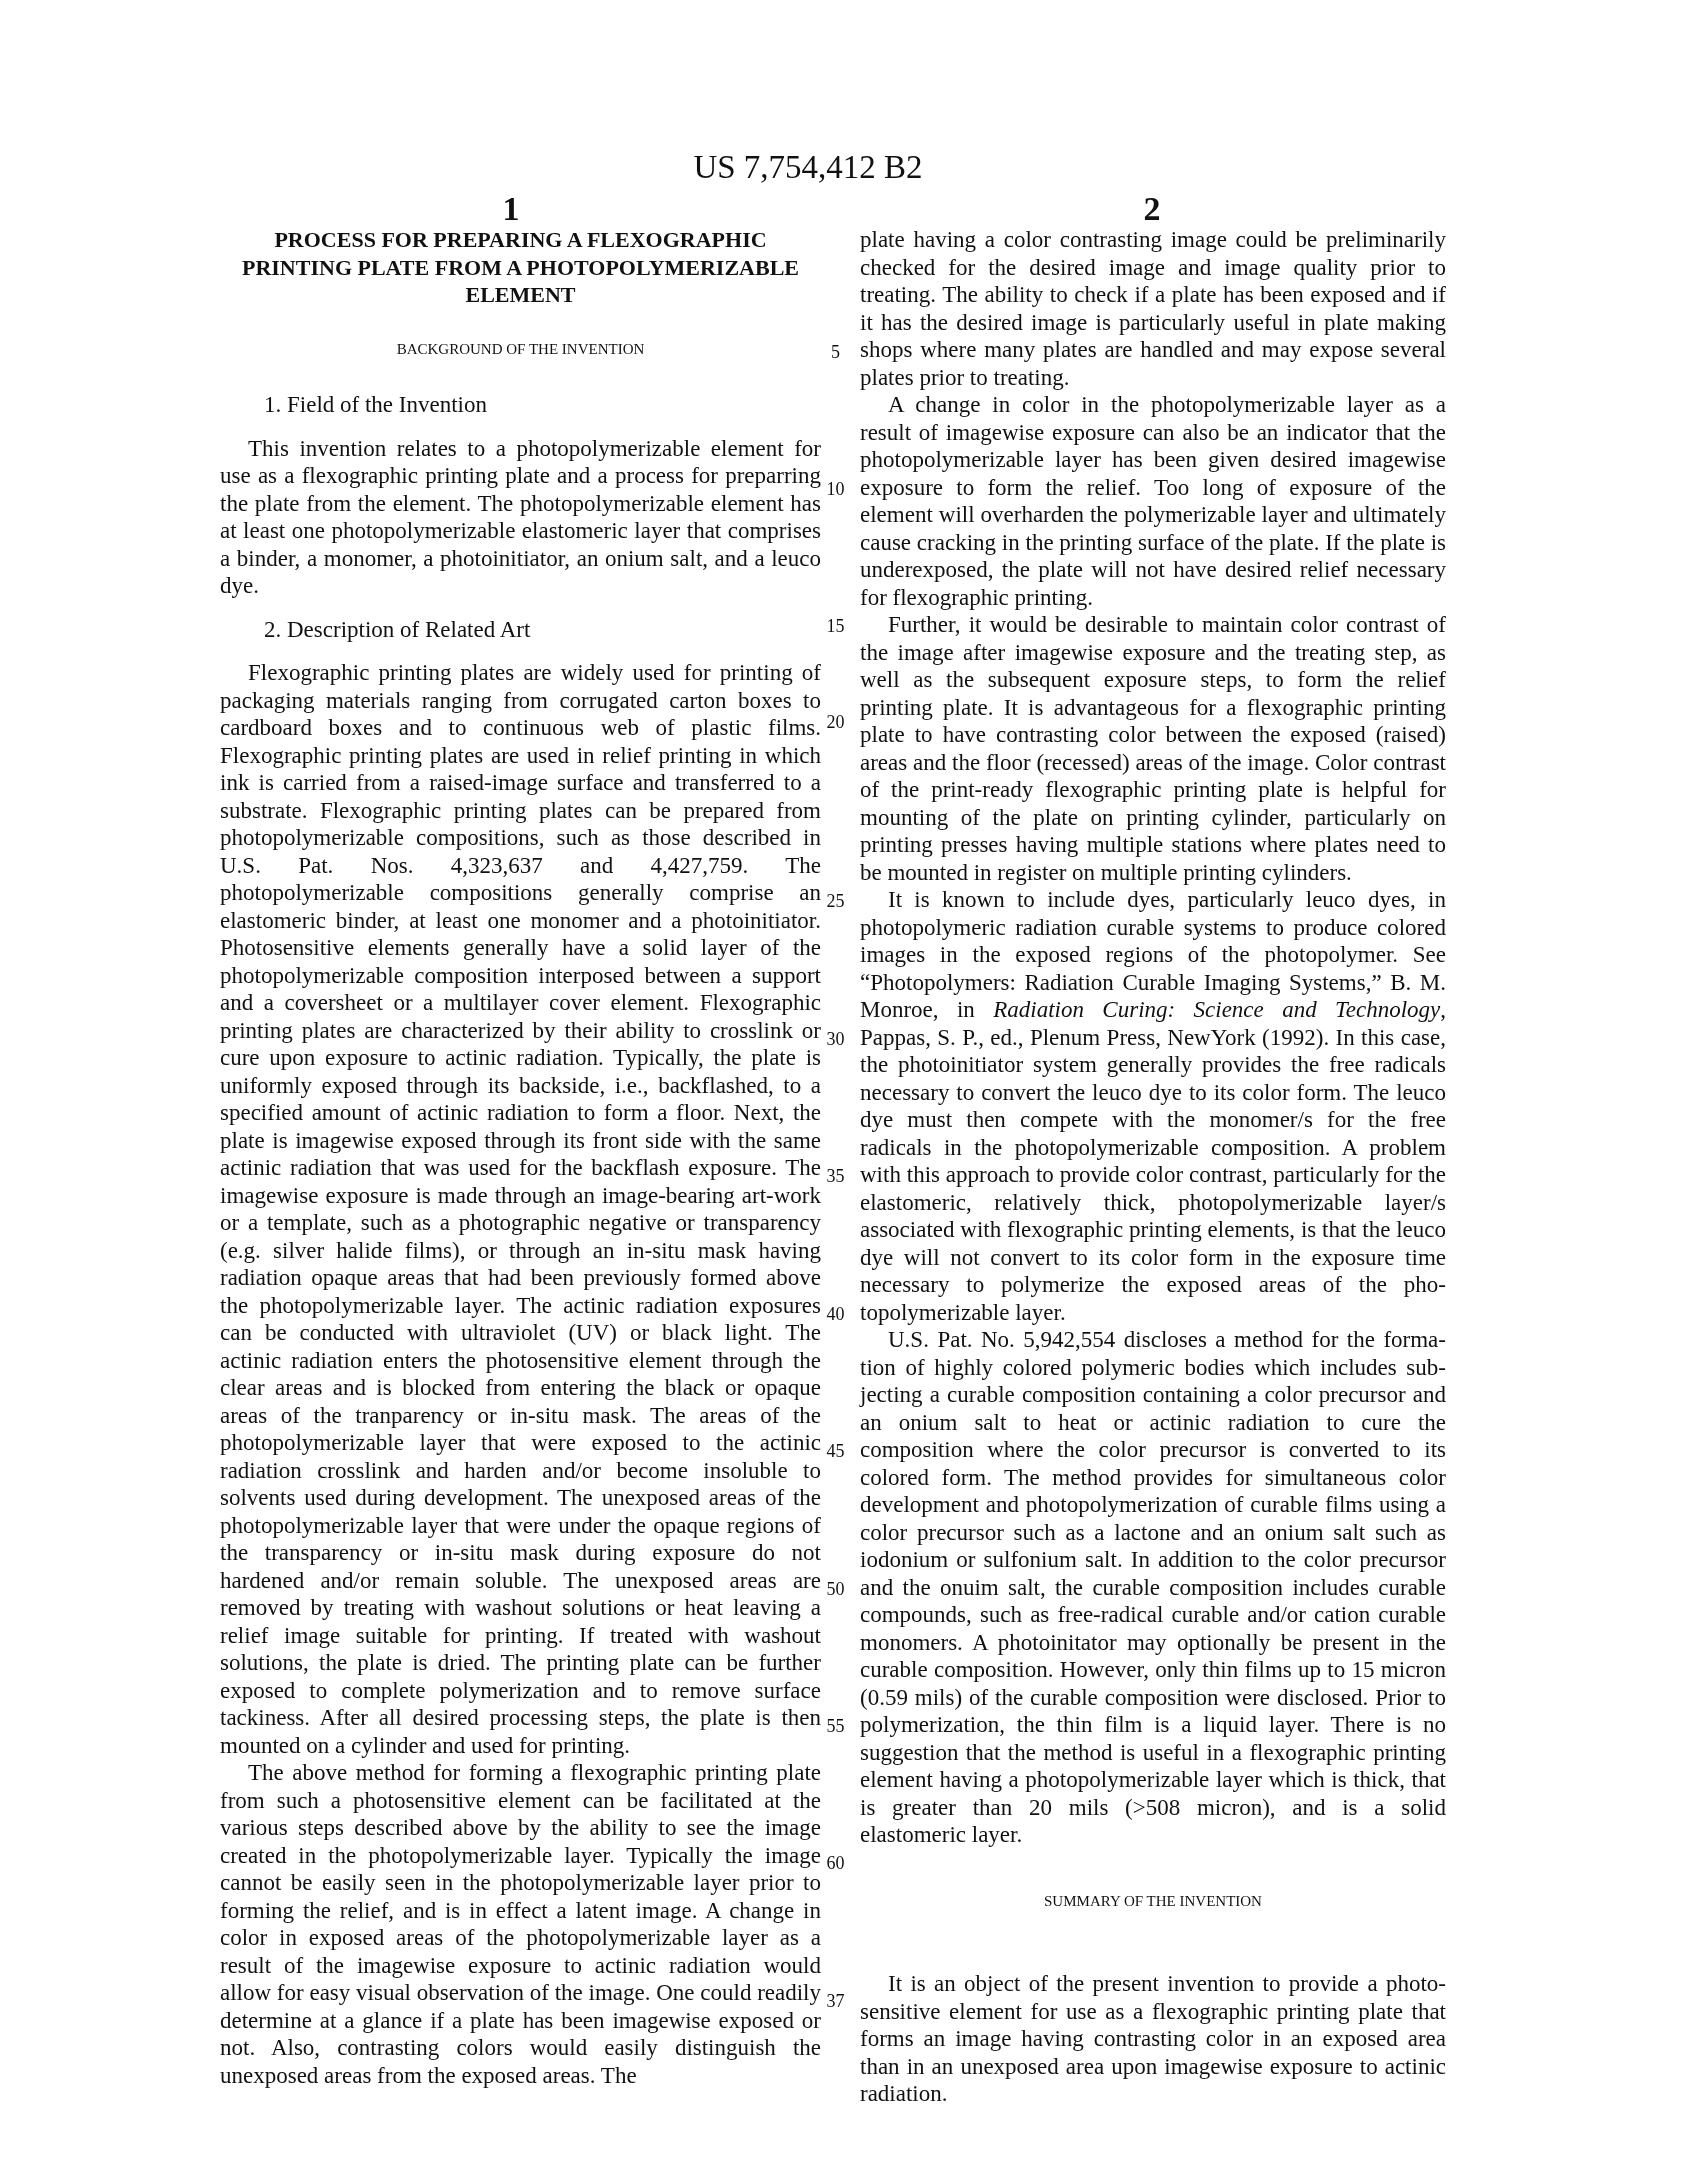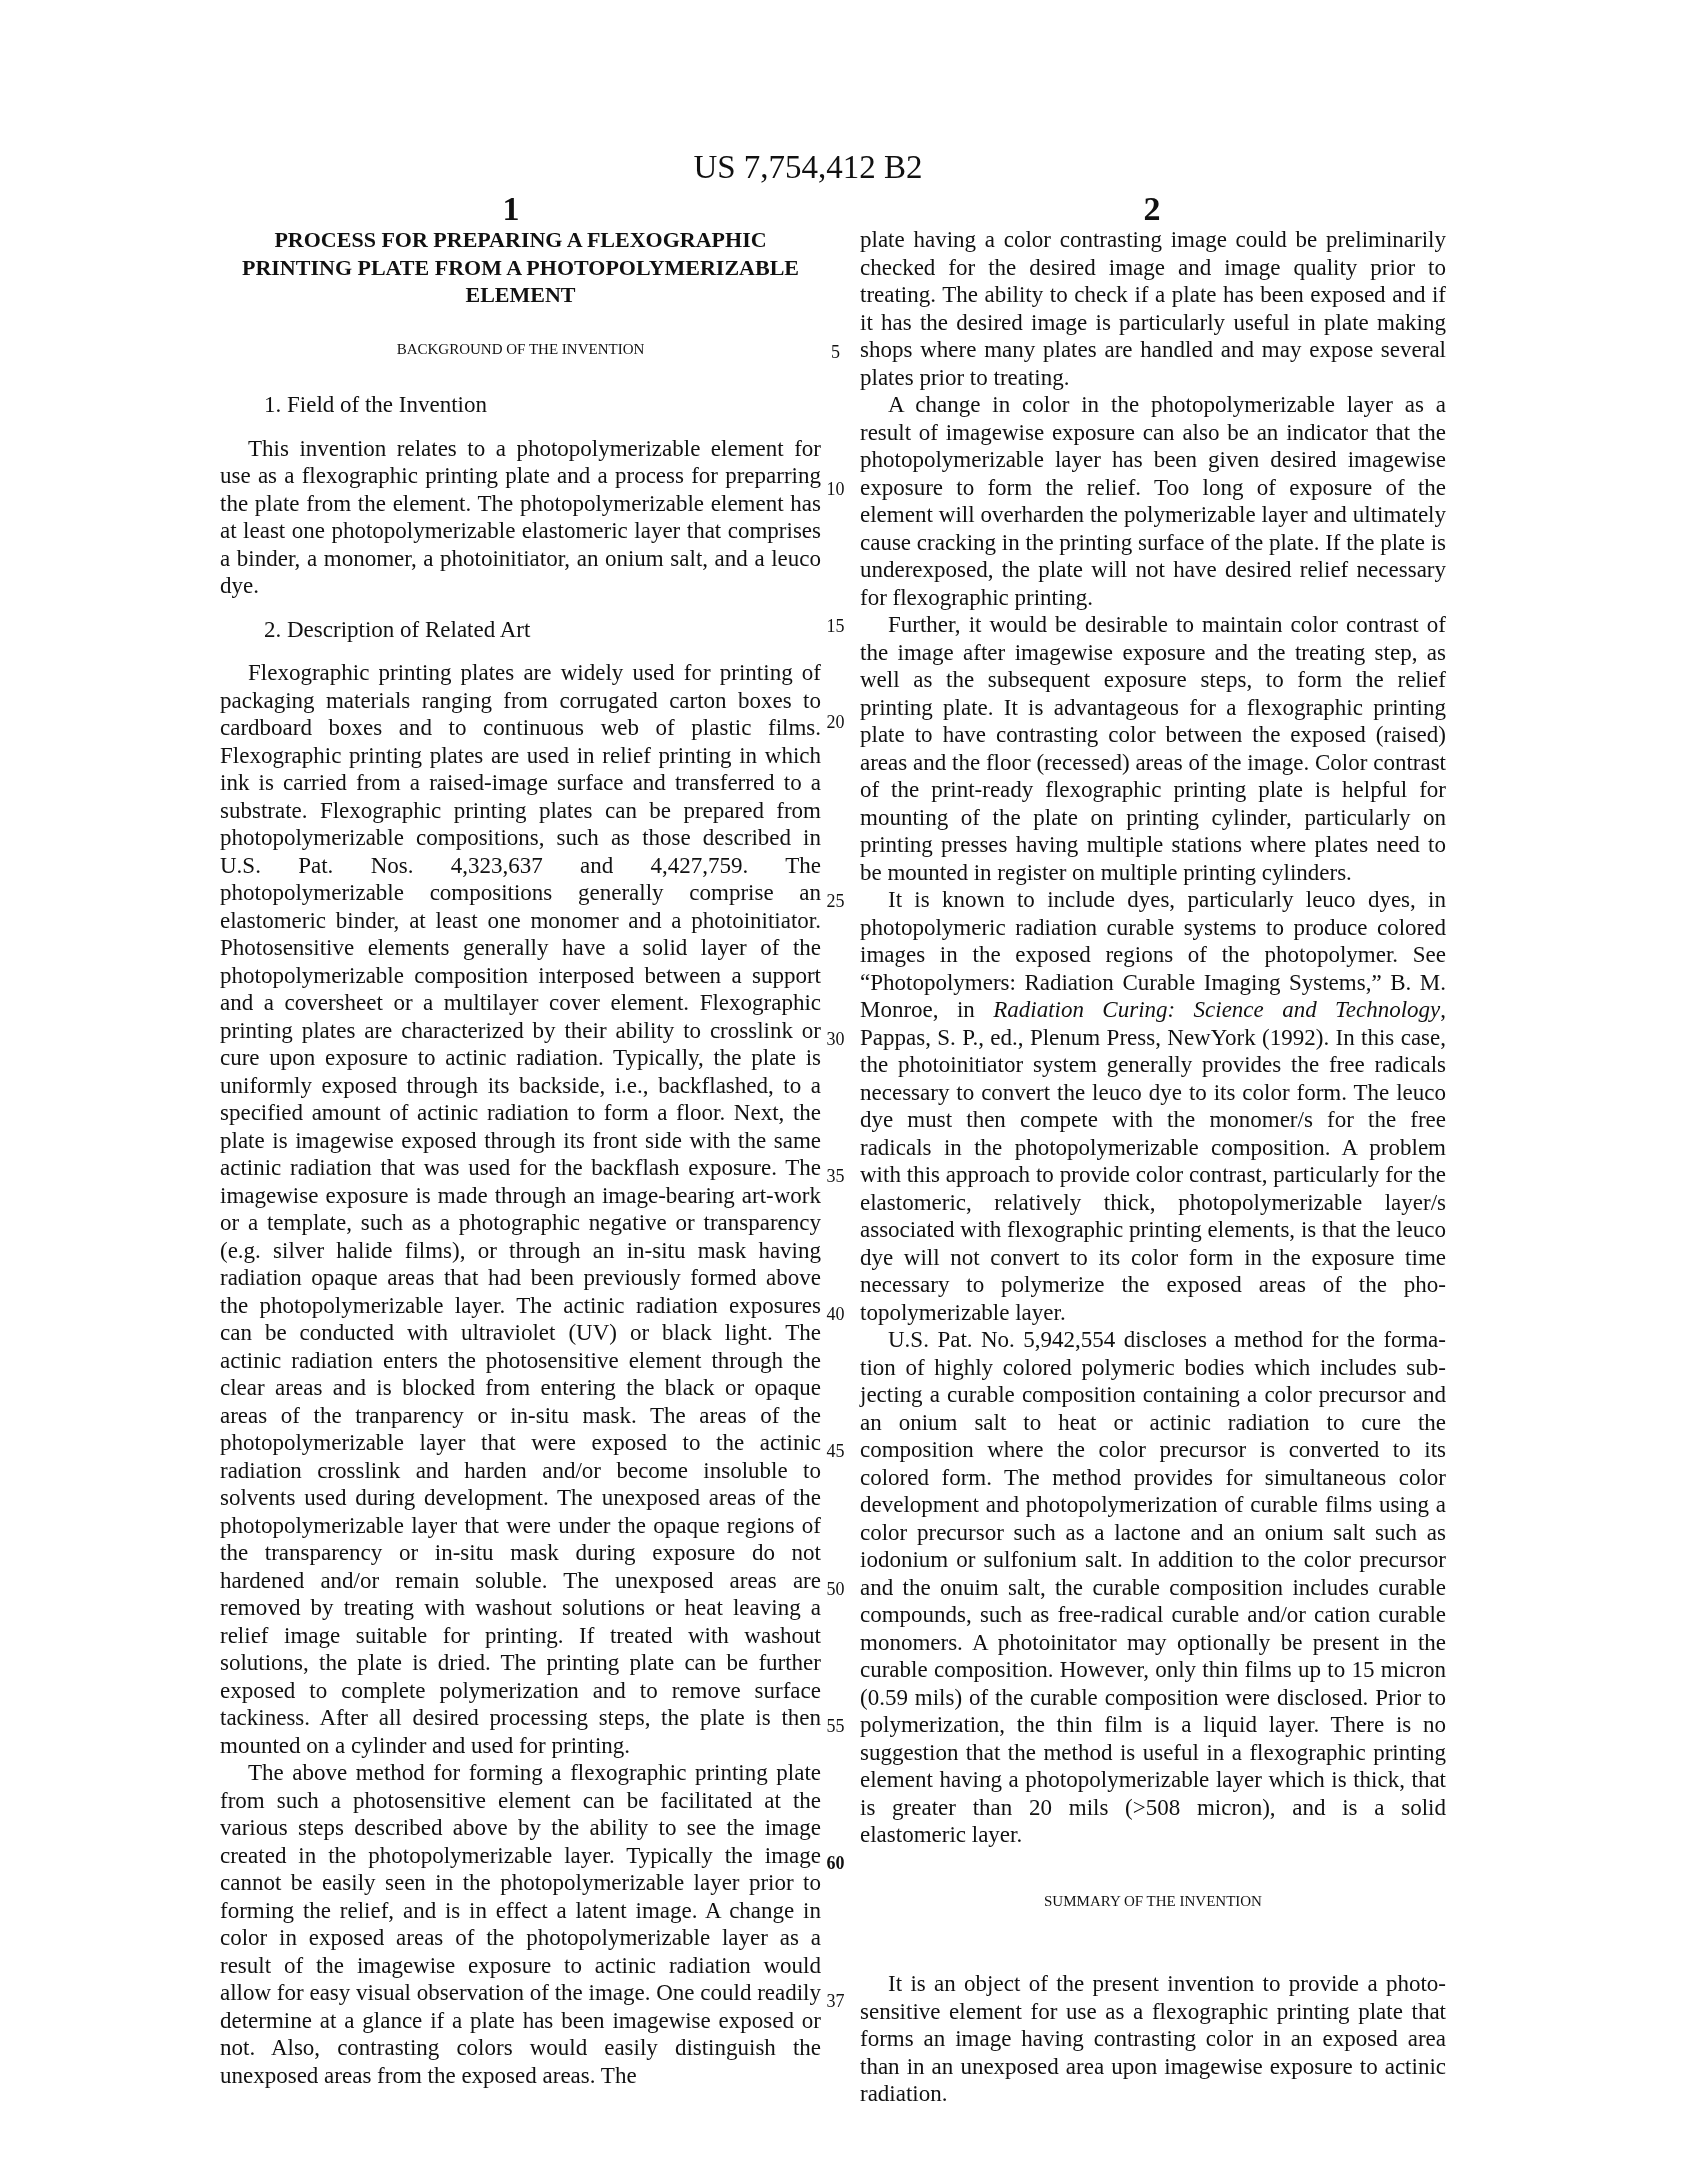--- a/index.html
+++ b/index.html
@@ -49,21 +49,21 @@
     <span style="top: 479px;">10</span>
     <span style="top: 616px;">15</span>
     <span style="top: 712px; text-align: center;">20</span>
     <span style="top: 891px;">25</span>
     <span style="top: 1029px;">30</span>
     <span style="top: 1166px;">35</span>
     <span style="top: 1304px;">40</span>
     <span style="top: 1441px;">45</span>
     <span style="top: 1579px;">50</span>
     <span style="top: 1716px;">55</span>
-    <span style="top: 1853px; font-weight: bold;">60</span>
+    <span style="top: 1853px;">60</span>
     <span style="top: 1991px;">37</span>
   </div>
 
 <div class="column right">
   <p class="noindent">plate having a color contrasting image could be preliminarily checked for the desired image and image quality prior to treating. The ability to check if a plate has been exposed and if it has the desired image is particularly useful in plate mak­ing shops where many plates are handled and may expose several plates prior to treating.</p>
   <p class="indent">A change in color in the photopolymerizable layer as a result of imagewise exposure can also be an indicator that the photopolymerizable layer has been given desired imagewise exposure to form the relief. Too long of exposure of the element will overharden the polymerizable layer and ulti­mately cause cracking in the printing surface of the plate. If the plate is underexposed, the plate will not have desired relief necessary for flexographic printing.</p>
   <p class="indent">Further, it would be desirable to maintain color contrast of the image after imagewise exposure and the treating step, as well as the subsequent exposure steps, to form the relief printing plate. It is advantageous for a flexographic printing plate to have contrasting color between the exposed (raised) areas and the floor (recessed) areas of the image. Color con­trast of the print-ready flexographic printing plate is helpful for mounting of the plate on printing cylinder, particularly on printing presses having multiple stations where plates need to be mounted in register on multiple printing cylinders.</p>
   <p class="indent"><span>It is known to include dyes, particularly leuco dyes, in photopolymeric radiation curable systems to produce colored images in the exposed regions of the photopolymer. See “Photopolymers: Radiation Curable Imaging Systems,” B. M. Monroe, in </span><em>Radiation Curing: Science and Technology</em><span>, Pappas, S. P., ed., Plenum Press, NewYork (1992). In this case, the photoinitiator system generally provides the free radicals necessary to convert the leuco dye to its color form. The leuco dye must then compete with the monomer/s for the free radicals in the photopolymerizable composition. A prob­lem with this approach to provide color contrast, particularly for the elastomeric, relatively thick, photopolymerizable layer/s associated with flexographic printing elements, is that the leuco dye will not convert to its color form in the exposure time necessary to polymerize the exposed areas of the pho­topolymerizable layer.</span></p>
   <p class="indent">U.S. Pat. No. 5,942,554 discloses a method for the forma­tion of highly colored polymeric bodies which includes sub­jecting a curable composition containing a color precursor and an onium salt to heat or actinic radiation to cure the composition where the color precursor is converted to its colored form. The method provides for simultaneous color development and photopolymerization of curable films using a color precursor such as a lactone and an onium salt such as iodonium or sulfonium salt. In addition to the color precursor and the onuim salt, the curable composition includes curable compounds, such as free-radical curable and/or cation cur­able monomers. A photoinitator may optionally be present in the curable composition. However, only thin films up to 15 micron (0.59 mils) of the curable composition were dis­closed. Prior to polymerization, the thin film is a liquid layer. There is no suggestion that the method is useful in a flexo­graphic printing element having a photopolymerizable layer which is thick, that is greater than 20 mils (&gt;508 micron), and is a solid elastomeric layer.</p>
   <div class="section-heading summary">SUMMARY OF THE INVENTION</div>

